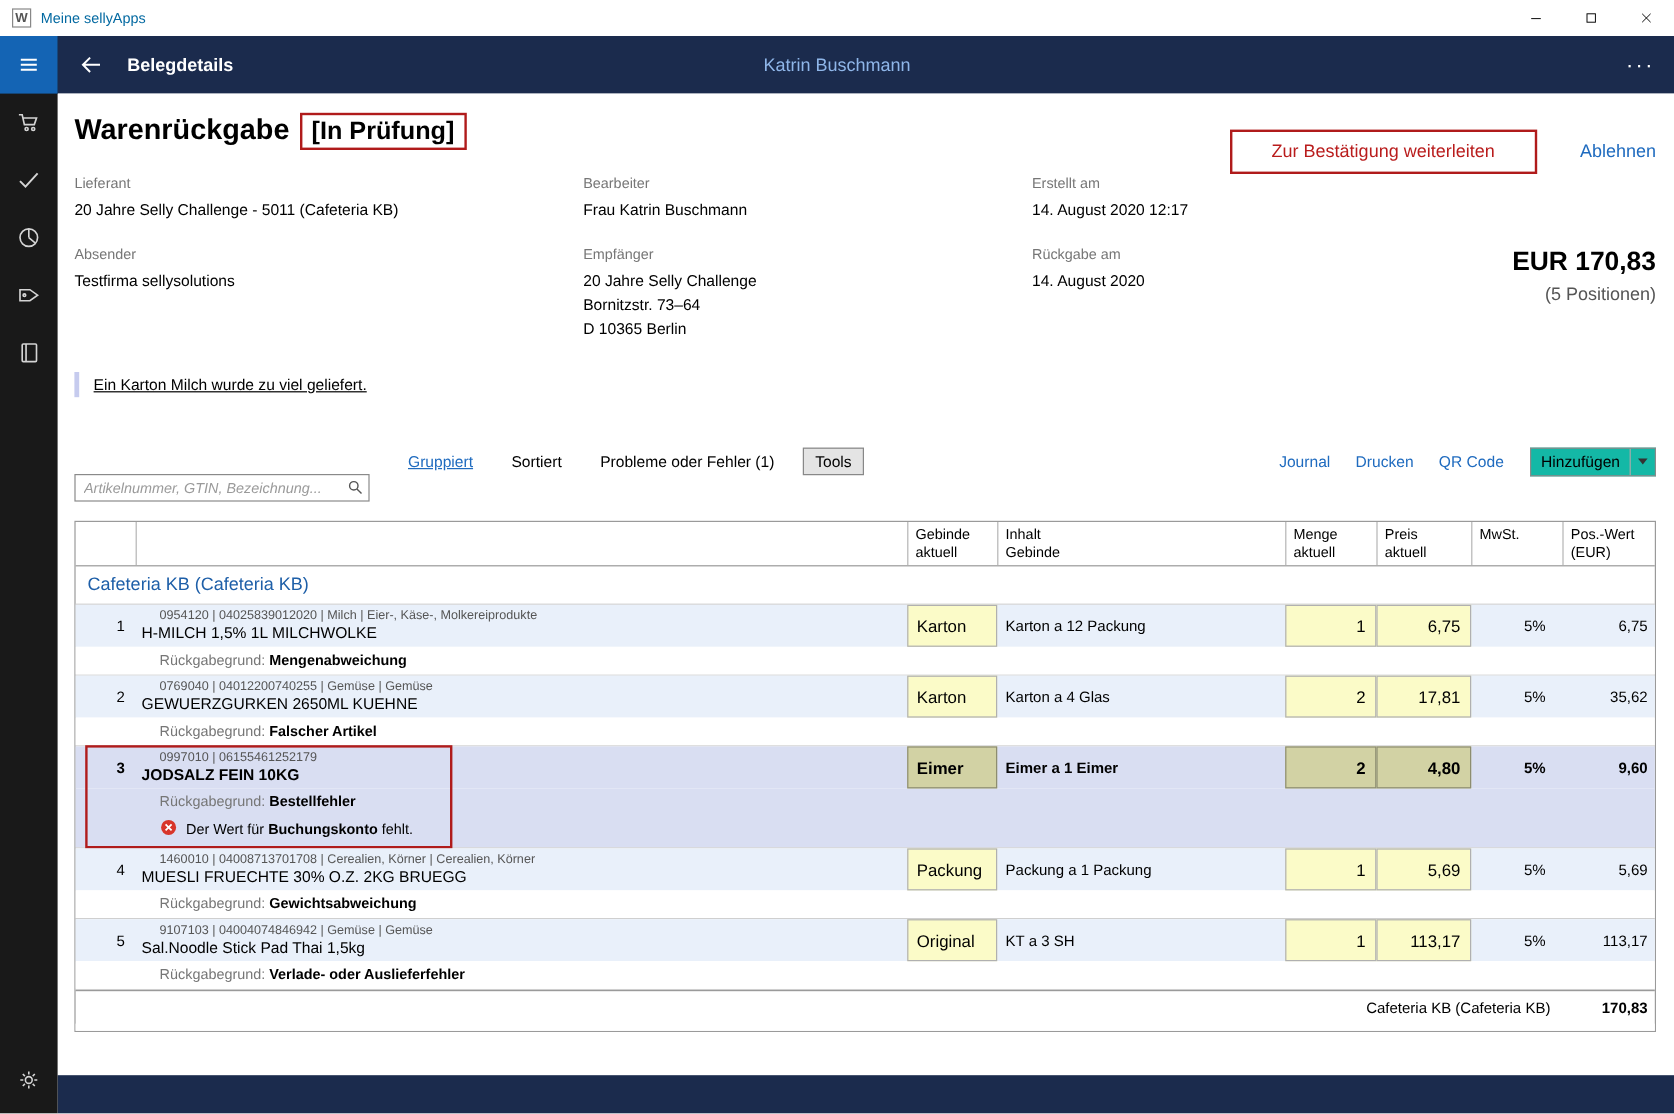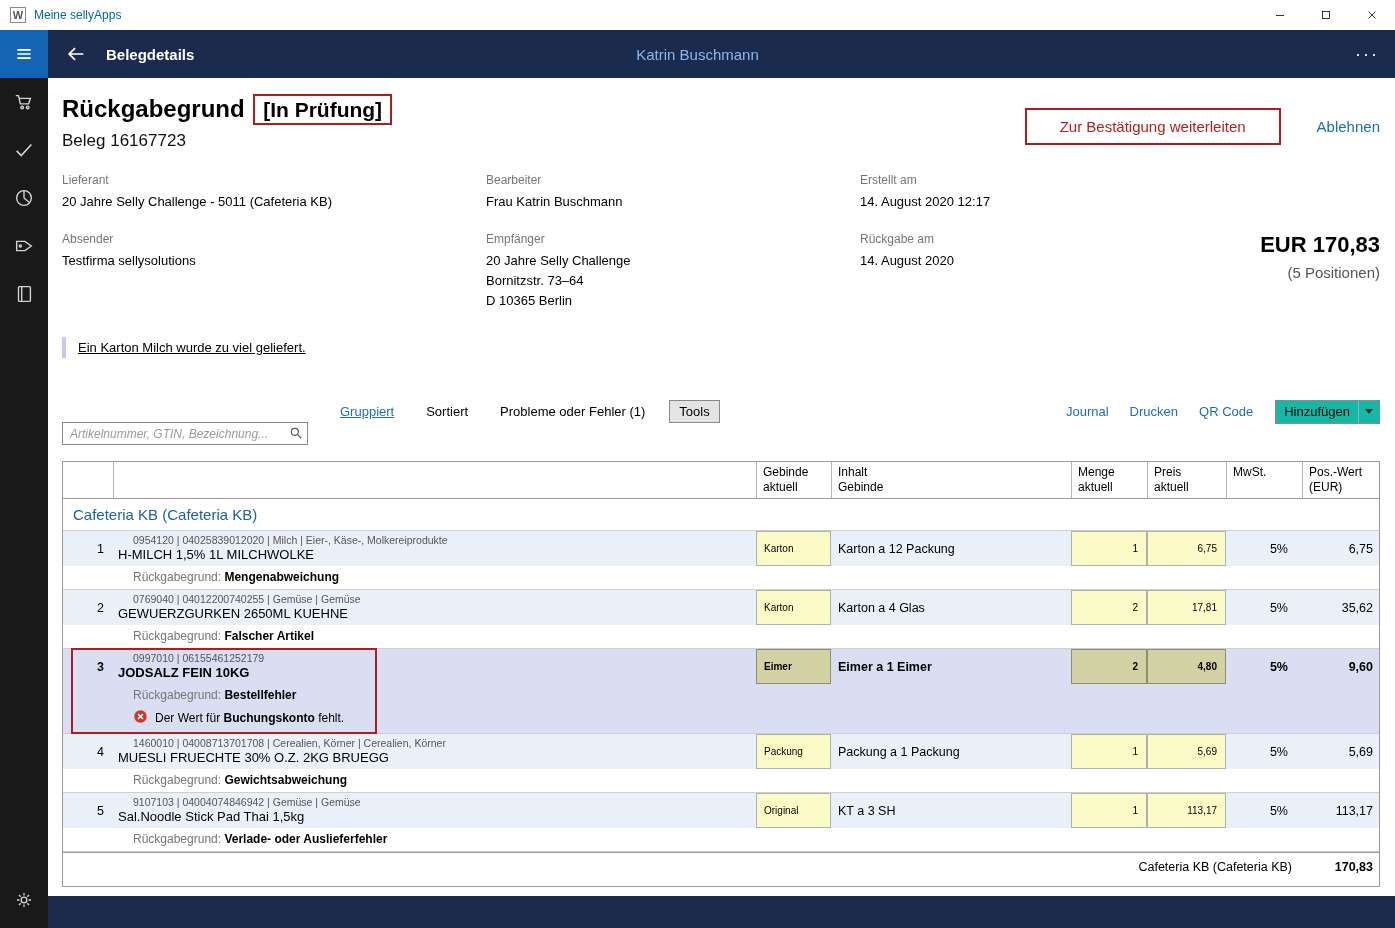--- a/index.html
+++ b/index.html
@@ -74,21 +74,21 @@
   .th:first-child { border-left:none; }
   .group-row { font-size:15px; color:#1e5fa8; padding:7px 0 7px 10px; border-bottom:1px solid #cfcfcf; }
 
   .item { border-bottom:1px solid #cfcfcf; position:relative; }
   .main-line { background:#e9f0fa; height:35px; }
   .c { display:flex; align-items:center; }
   .c.num { justify-content:flex-end; padding-right:9px; font-size:12.5px; }
   .c.desc { display:block; padding-left:5px; padding-top:3px; }
   .meta { font-size:10.5px; color:#555; margin-left:15px; line-height:13px; }
   .name { font-size:13px; line-height:16px; }
-  .box { background:#fbfbc8; border:1px solid #b0b0b0; font-size:10px; padding-left:7px; }
+  .box { background:#fbfbc8; border:1px solid #b0b0b0; font-size:14px; padding-left:7px; }
   .num-box { justify-content:flex-end; padding-right:8px; padding-left:0; }
   .c.inhalt { font-size:12.5px; padding-left:7px; }
   .c.mwst { justify-content:flex-end; padding-right:14px; font-size:12.5px; }
   .c.wert { justify-content:flex-end; padding-right:8px; font-size:12.5px; }
   .sub-line { background:#fff; padding:4px 0 5px 70px; font-size:12px; }
   .rlabel { color:#767676; }
   .rvalue { font-weight:bold; }
   .error-line { background:#fff; padding:2px 0 6px 70px; font-size:12px; display:flex; align-items:center; gap:7px; }
 
   .item.selected .main-line, .item.selected .sub-line, .item.selected .error-line { background:#d9def2; }
@@ -183,24 +183,23 @@
       <circle cx="12" cy="12" r="3.4"></circle>
       <path d="M12 3.5v3M12 17.5v3M3.5 12h3M17.5 12h3M6 6l2.1 2.1M15.9 15.9L18 18M18 6l-2.1 2.1M8.1 15.9L6 18"></path>
       </svg>
   </div>
 </div>
 
 <div class="content">
 
   <div class="doc-head">
     <div>
-      <span class="doc-title">Rückgabegrund</span>
+      <span class="doc-title">Warenrückgabe</span>
       <span class="doc-status">[In Prüfung]</span>
     </div>
-    <div class="doc-subtitle">Beleg 16167723</div>
   </div>
 
   <div class="actions">
     <button class="forward-btn">Zur Bestätigung weiterleiten</button>
     <a class="reject-link">Ablehnen</a>
   </div>
 
   <div class="info-grid">
     <div>
       <div class="info-label">Lieferant</div>

